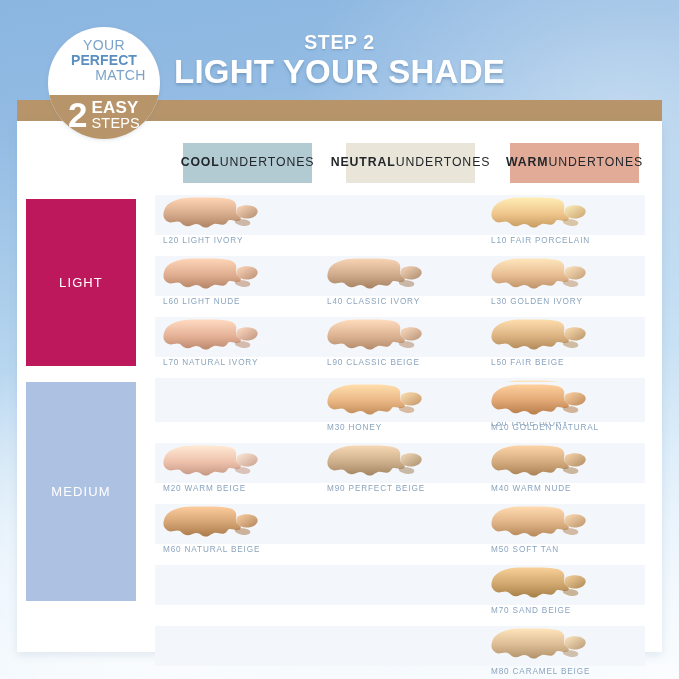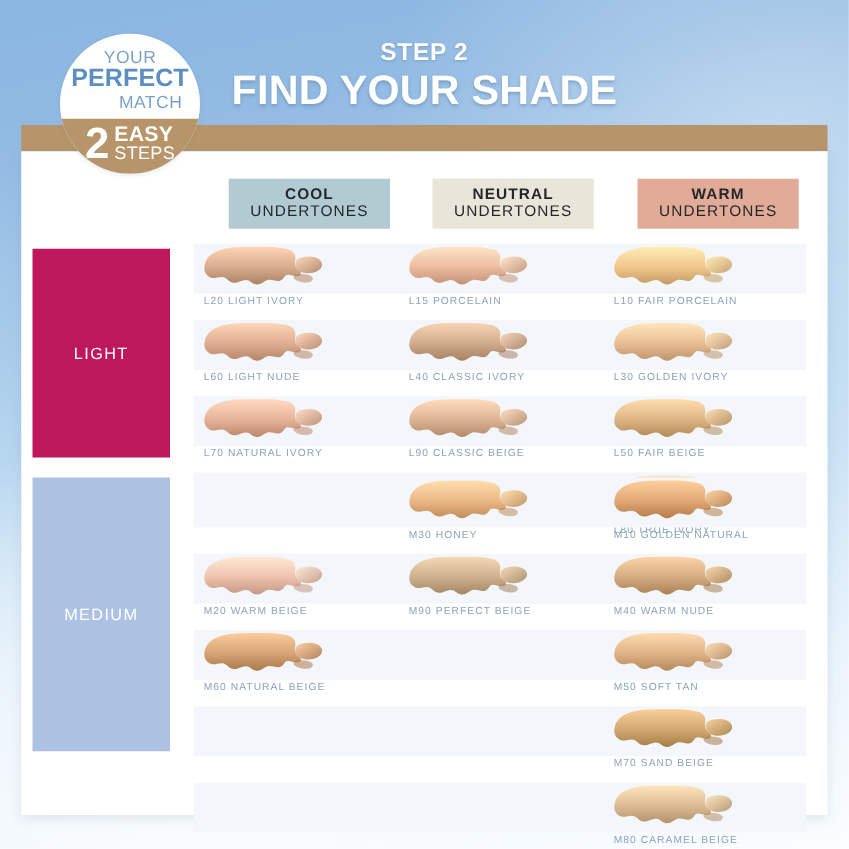--- a/index.html
+++ b/index.html
@@ -34,32 +34,32 @@
   .tan-bar{position:absolute;left:17px;top:100px;width:645px;height:21px;background:#b79469;}
   .card{position:absolute;left:17px;top:121px;width:645px;height:531px;background:#ffffff;
         box-shadow:0 3px 9px rgba(120,150,180,.20);}
 
   
   .badge{position:absolute;left:48px;top:27px;width:112px;height:112px;border-radius:50%;
          background:#ffffff;overflow:hidden;box-shadow:0 1px 4px rgba(110,140,170,.22);}
   .badge-bottom{position:absolute;left:0;top:68px;width:112px;height:44px;background:#b79469;}
   .badge-top-txt{position:absolute;left:0;top:11px;width:112px;text-align:center;line-height:1.06;}
   .bt1{font-size:14px;color:#7ba3c8;letter-spacing:.4px;}
-  .bt2{font-size:20px;color:#5b8fc0;font-weight:bold;letter-spacing:.1px;}
+  .bt2{font-size:14px;color:#5b8fc0;font-weight:bold;letter-spacing:.1px;}
   .bt3{font-size:14px;color:#7ba3c8;letter-spacing:.4px;margin-left:33px;}
   .badge-bot-txt{position:absolute;left:0;top:70px;width:112px;display:flex;
                  justify-content:center;align-items:center;gap:4px;color:#ffffff;}
   .bb-num{font-size:35px;font-weight:bold;line-height:1;}
   .bb-words{display:flex;flex-direction:column;line-height:1.0;}
   .bb-w1{font-size:17px;font-weight:bold;letter-spacing:.2px;}
   .bb-w2{font-size:14.5px;letter-spacing:.2px;}
 
   
   .col-headers{position:absolute;left:17px;top:143px;width:645px;height:40px;}
-  .col-head{position:absolute;top:0;height:40px;display:flex;flex-direction:column;
+  .col-head{position:absolute;top:0;height:40px;display:flex;flex-direction:row;
             justify-content:center;align-items:center;line-height:1.12;}
   .ch-strong{font-size:12.3px;font-weight:bold;letter-spacing:.9px;color:#23272b;}
   .ch-light{font-size:12.3px;letter-spacing:.9px;color:#23272b;}
   #ch0{left:166px;width:129px;background:#b2cbd3;}
   #ch1{left:329px;width:129px;background:#e9e5d9;}
   #ch2{left:493px;width:129px;background:#e2ab98;}
 
   
   .sec-block{position:absolute;left:26px;width:110px;background:#adc1e2;
              display:flex;justify-content:center;align-items:center;
@@ -82,21 +82,21 @@
   .cell .nm{left:2px;}
 </style>
 </head>
 <body>
 
 <div class="bg-glow"></div>
 <div class="bg-glow2"></div>
 
 <div class="header">
   <div class="step-label">STEP 2</div>
-  <div class="main-title">FIND YOUR SHADE</div>
+  <div class="main-title">LIGHT YOUR SHADE</div>
 </div>
 
 <div class="tan-bar"></div>
 <div class="card"></div>
 
 <div class="badge">
   <div class="badge-bottom"></div>
   <div class="badge-top-txt">
     <div class="bt1">YOUR</div>
     <div class="bt2">PERFECT</div>
@@ -151,46 +151,20 @@
         C146,50 142,47 137,48 C132,49 133,55 126,57 C119,59 113,54 106,56
         C99,58 96,64 88,63 C80,62 78,55 70,56 C62,57 58,62 50,60
         C42,58 41,51 33,51 C25,51 20,55 13,51 C6,47 3,40 6,30 Z"></path>
     <path fill="url(#t0)" opacity="0.92" d="M155,22 C168,16 185,18 191,25
         C197,32 191,41 180,44 C169,47 157,44 153,38 C149,33 150,25 155,22 Z"></path>
     <path fill="#ad8363" opacity="0.55" d="M150,48 C158,45 170,46 176,50
         C182,54 177,60 168,60 C159,60 150,56 148,53 C147,51 148,49 150,48 Z"></path>
   </svg></div>
         <div class="nm">L20 LIGHT IVORY</div>
       </div>
-      <div class="cell c1">
-        <div class="sw">
-  <svg viewBox="0 0 200 76" width="100" height="38" preserveAspectRatio="none">
-    <defs>
-      <linearGradient id="g1" x1="0" y1="0" x2="0" y2="1">
-        <stop offset="0%" stop-color="#ffe4c8"></stop>
-        <stop offset="55%" stop-color="#ecbb9f"></stop>
-        <stop offset="100%" stop-color="#c39276"></stop>
-      </linearGradient>
-      <linearGradient id="t1" x1="0" y1="0" x2="1" y2="1">
-        <stop offset="0%" stop-color="#ffe4c8"></stop>
-        <stop offset="100%" stop-color="#c39276"></stop>
-      </linearGradient>
-    </defs>
-    <path fill="url(#g1)" d="M6,30 C10,12 34,3 64,3 C96,3 118,2 136,6
-        C150,9 152,18 150,26 C149,33 152,38 157,41 C162,44 160,50 153,50
-        C146,50 142,47 137,48 C132,49 133,55 126,57 C119,59 113,54 106,56
-        C99,58 96,64 88,63 C80,62 78,55 70,56 C62,57 58,62 50,60
-        C42,58 41,51 33,51 C25,51 20,55 13,51 C6,47 3,40 6,30 Z"></path>
-    <path fill="url(#t1)" opacity="0.92" d="M155,22 C168,16 185,18 191,25
-        C197,32 191,41 180,44 C169,47 157,44 153,38 C149,33 150,25 155,22 Z"></path>
-    <path fill="#c39276" opacity="0.55" d="M150,48 C158,45 170,46 176,50
-        C182,54 177,60 168,60 C159,60 150,56 148,53 C147,51 148,49 150,48 Z"></path>
-  </svg></div>
-        <div class="nm">L15 PORCELAIN</div>
-      </div>
       <div class="cell c2">
         <div class="sw">
   <svg viewBox="0 0 200 76" width="100" height="38" preserveAspectRatio="none">
     <defs>
       <linearGradient id="g2" x1="0" y1="0" x2="0" y2="1">
         <stop offset="0%" stop-color="#ffeeb5"></stop>
         <stop offset="55%" stop-color="#efc58c"></stop>
         <stop offset="100%" stop-color="#c69c63"></stop>
       </linearGradient>
       <linearGradient id="t2" x1="0" y1="0" x2="1" y2="1">

